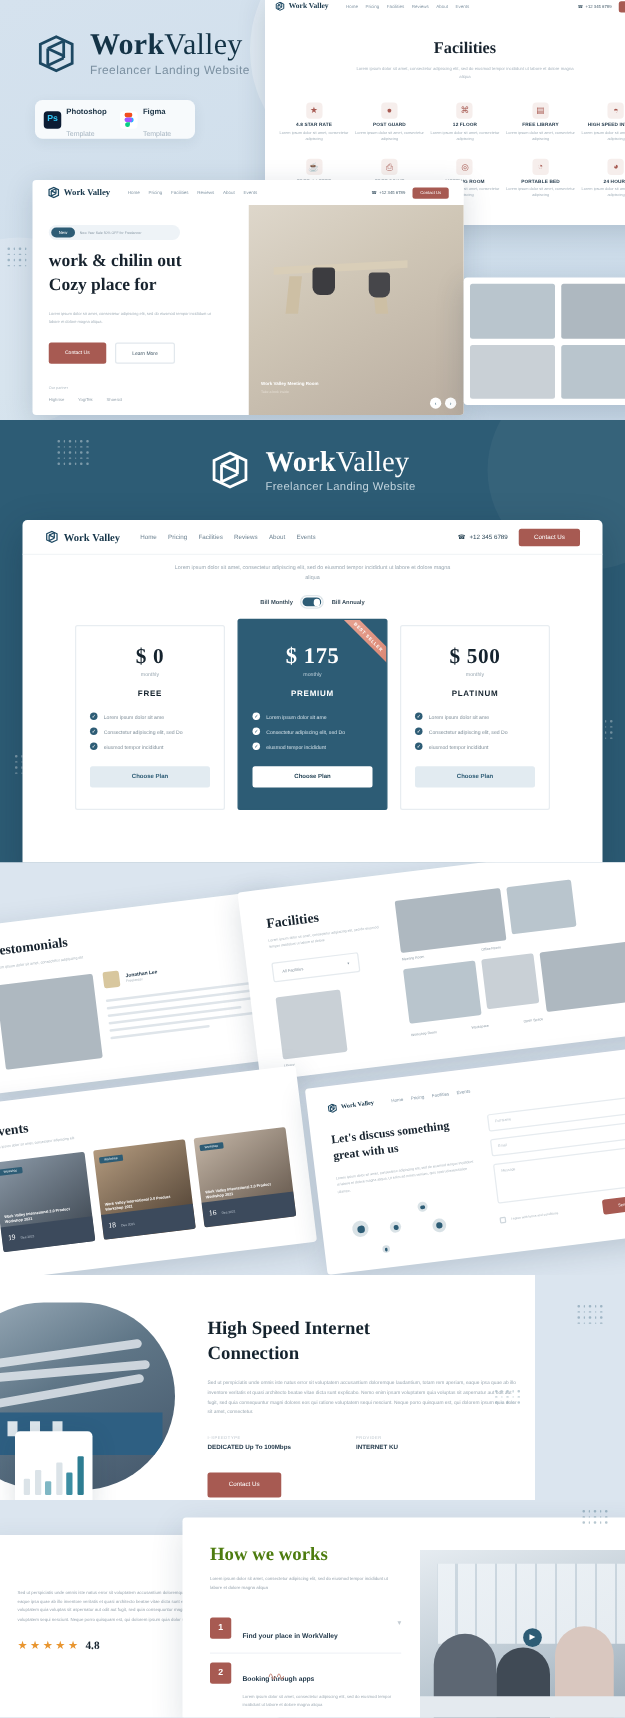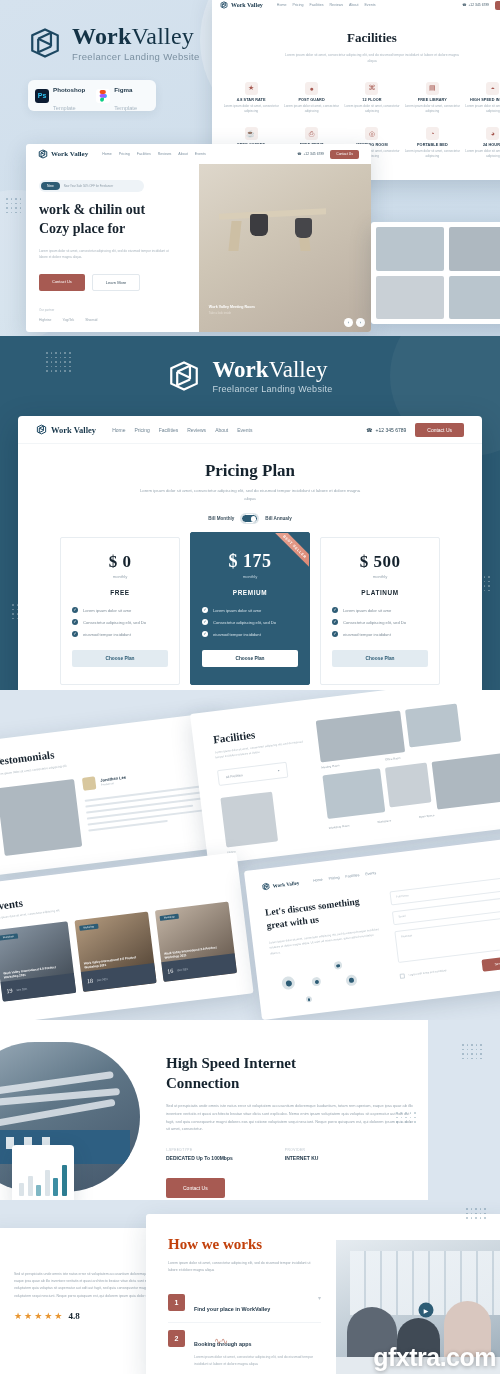--- a/index.html
+++ b/index.html
@@ -128,21 +128,21 @@
   
   #sec5 { position:absolute; left:0; top:1200px; width:500px; height:174px; background:#dbe5ef; overflow:hidden; }
   .rated { position:absolute; left:-12px; top:28px; width:235px; height:150px; background:#fff; border-radius:3px; box-shadow:0 8px 24px rgba(30,55,75,.14); padding:34px 22px 0 26px; }
   .rated h2 { font-family:"Liberation Serif",serif; font-size:15px; font-weight:700; color:#15232e; line-height:1.32; }
   .rated p { font-size:3.5px; color:#9aa6b0; line-height:2.05; margin-top:9px; }
   .stars { display:flex; align-items:center; gap:2px; margin-top:11px; }
   .stars i { color:#e8952f; font-size:9px; font-style:normal; }
   .stars b { font-family:"Liberation Serif",serif; font-size:9px; color:#15232e; margin-left:4px; }
 
   .howcard { position:absolute; left:146px; top:14px; width:370px; height:165px; background:#fff; border-radius:3px; box-shadow:0 8px 26px rgba(30,55,75,.14); overflow:hidden; }
-  .how-h { font-family:"Liberation Serif",serif; font-size:15px; font-weight:700; color:#c2410c; }
+  .how-h { font-family:"Liberation Serif",serif; font-size:15px; font-weight:700; color:#4d7c0f; }
   .how-p { font-size:3.5px; color:#9aa6b0; line-height:2; margin-top:7px; }
   .step { display:flex; gap:9px; align-items:flex-start; padding:7px 0; border-bottom:1px solid #f1f4f7; }
   .step .num { width:17px; height:17px; flex:none; background:#a75a52; color:#fff; font-size:7px; font-weight:700; display:flex; align-items:center; justify-content:center; border-radius:2px; }
   .step .st-t { font-size:5.4px; font-weight:700; color:#1d3446; }
   .step .st-d { font-size:3.4px; color:#a2aeb7; line-height:1.95; margin-top:4px; }
   .chev { margin-left:auto; color:#c4ccd3; font-size:6px; }
   .howimg { position:absolute; right:0; top:26px; width:180px; height:139px; background:linear-gradient(160deg,#e6ecf1,#b9c6d0 60%,#93a4b1); overflow:hidden; }
   .playbtn { position:absolute; left:50%; top:50%; transform:translate(-50%,-50%); width:15px; height:15px; border-radius:50%; background:#2d5c75; color:#fff; display:flex; align-items:center; justify-content:center; font-size:6px; }
 
   .wm { position:absolute; right:4px; bottom:2px; font-size:25px; font-weight:700; color:#fff; letter-spacing:-.5px; text-shadow:0 1px 4px rgba(0,0,0,.35); font-family:"Liberation Sans",sans-serif; }
@@ -486,21 +486,20 @@
       </span>
       <span class="pc-right">
         <span class="pc-phone">
               <span>☎</span>
               <span>+12 345 6789</span>
             </span>
         <span class="pc-ctabtn">Contact Us</span>
       </span>
     </div>
 
-    <div class="pc-title">Pricing Plan</div>
     <div class="pc-sub" style="padding:0 120px;">Lorem ipsum dolor sit amet, consectetur adipiscing elit, sed do eiusmod tempor incididunt ut labore et dolore magna aliqua</div>
 
     <div class="toggle-row">
       <span>Bill Monthly</span>
       <span class="toggle">
             <i></i>
           </span>
       <span>Bill Annualy</span>
     </div>
 
@@ -870,15 +869,14 @@
         <i></i>
         <i></i>
         <i></i>
         <i></i>
         <i></i>
         <i></i>
   </div>
   <div style="position:absolute;left:214px;bottom:28px;font-size:9px;color:#c98c7e;letter-spacing:-1px;">∿∿</div>
 </section>
 
-<div class="wm">gfxtra.com</div>
 
 </div>
 
 </body></html>

